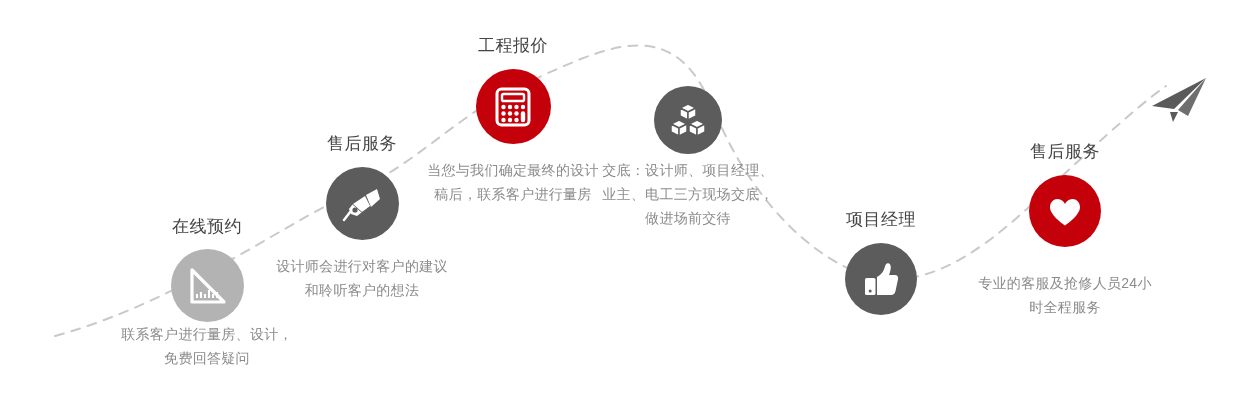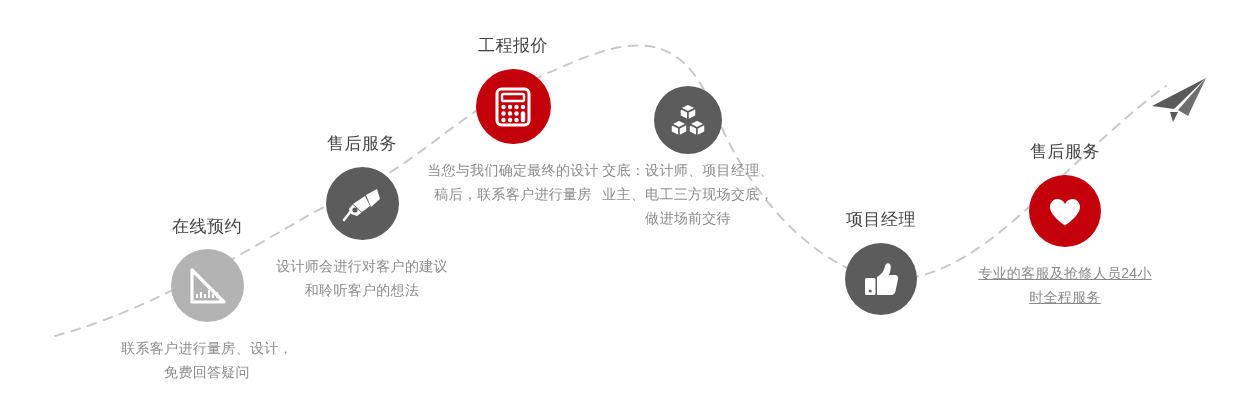--- a/index.html
+++ b/index.html
@@ -24,37 +24,37 @@
     display:flex;align-items:center;justify-content:center;
     margin:0 auto;
   }
   .c-light{background:#b3b3b3;}
   .c-dark{background:#5c5c5c;}
   .c-red{background:#c4000a;}
   .icon-svg{display:block;}
   
   .s1{left:117px;top:190px;width:180px;}
   .s1 .circle{width:73px;height:73px;margin-top:11px;}
-  .s1 .step-desc{margin-top:14px;}
+  .s1 .step-desc{}
   .s2{left:272px;top:107px;width:180px;}
   .s2 .circle{width:73px;height:73px;margin-top:12px;}
   .s2 .step-desc{margin-top:14px;}
   .s3{left:423px;top:9px;width:180px;}
   .s3 .circle{width:75px;height:75px;margin-top:12px;}
   .s3 .step-desc{margin-top:14px;}
   .s4{left:600px;top:86px;width:176px;}
   .s4 .circle{width:68px;height:68px;}
   .s4 .step-title{margin-top:12px;}
   .s4 .step-desc{margin-top:4px;}
   .s5{left:793px;top:183px;width:176px;}
   .s5 .circle{width:72px;height:72px;margin-top:12px;}
   .s5 .step-desc{margin-top:14px;}
   .s6{left:975px;top:115px;width:180px;}
   .s6 .circle{width:72px;height:72px;margin-top:12px;}
-  .s6 .step-desc{margin-top:14px;text-decoration:underline;}
+  .s6 .step-desc{margin-top:24px;}
   .plane{position:absolute;left:1148px;top:76px;width:62px;height:50px;}
 </style>
 </head>
 <body>
 
 <div id="stage">
 
   <svg id="path-layer" viewBox="0 0 1245 402" xmlns="http://www.w3.org/2000/svg">
     <path d="M 55,336 C 120,318 170,292 216,268
              C 268,240 310,212 362,188

